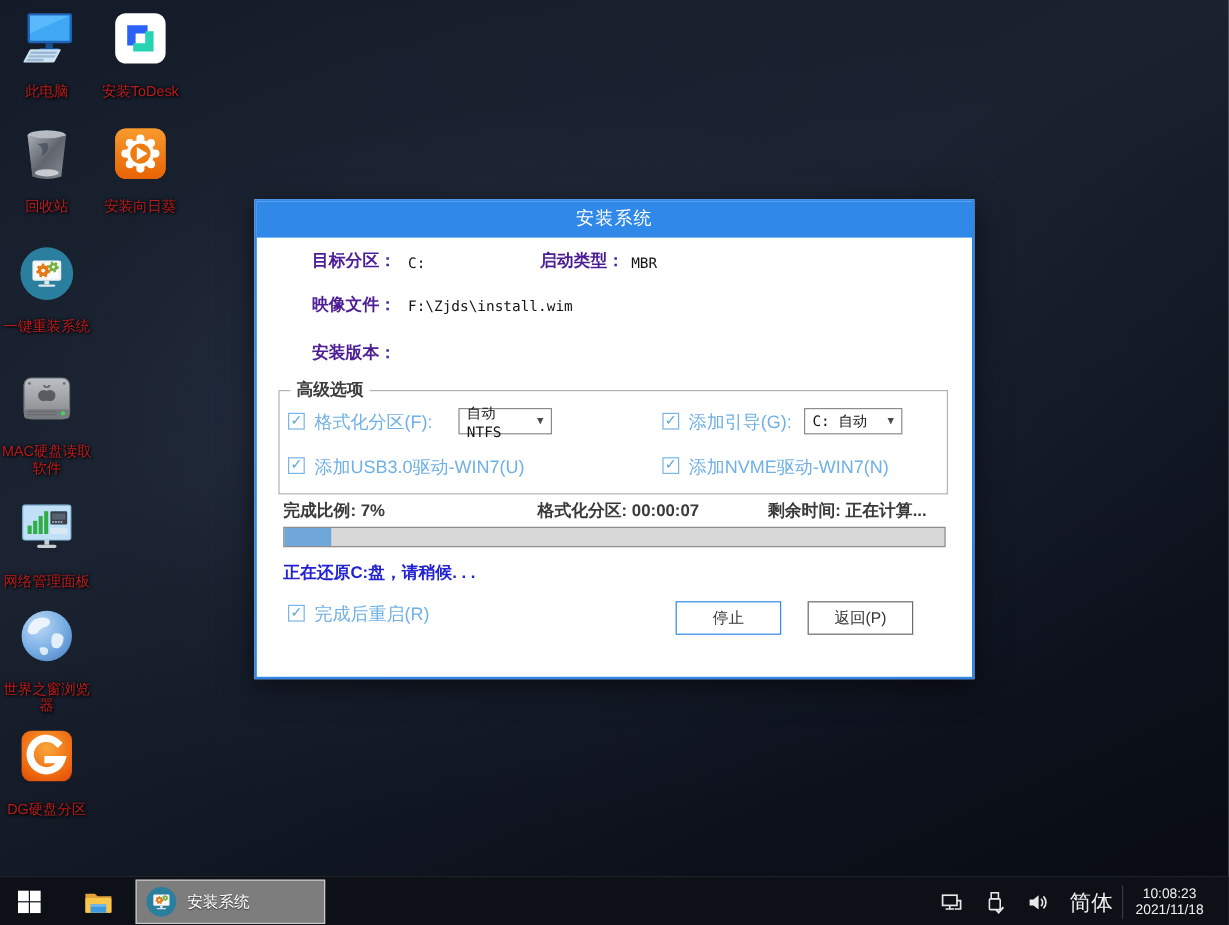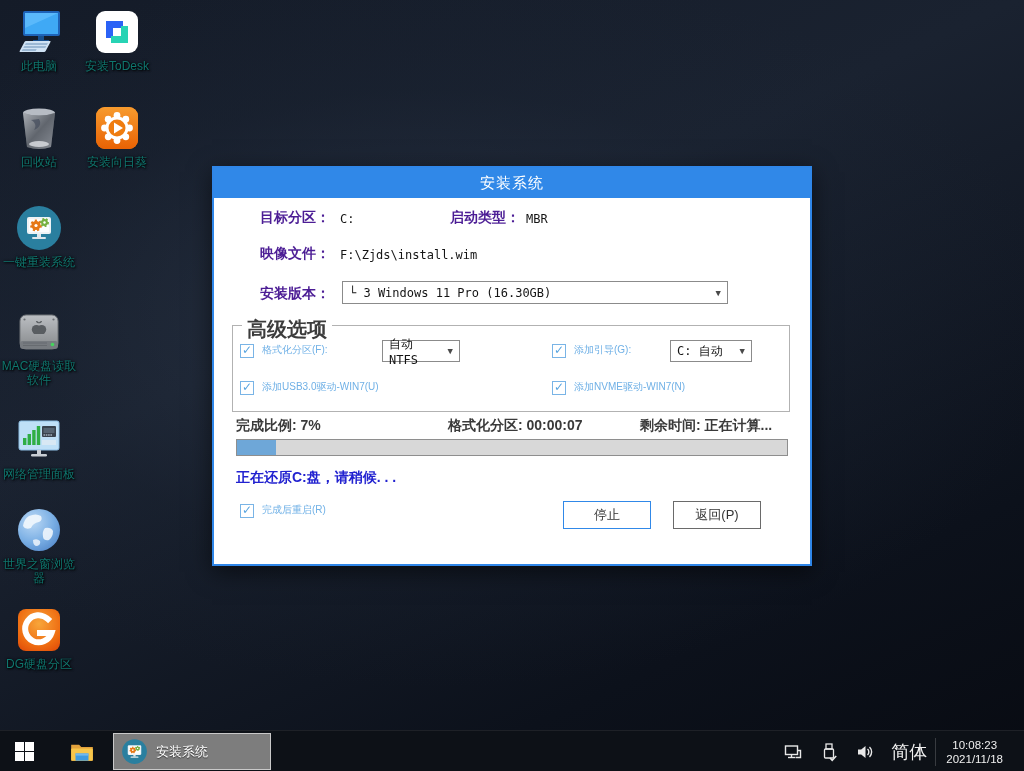--- a/index.html
+++ b/index.html
@@ -6,44 +6,44 @@
   body{
     width:1024px;height:771px;overflow:hidden;position:relative;
     font-family:"Liberation Sans","DejaVu Sans",sans-serif;
     background:
       radial-gradient(ellipse 900px 520px at 42% 42%, rgba(62,76,98,.35) 0%, rgba(30,40,56,.18) 45%, rgba(0,0,0,0) 70%),
       linear-gradient(155deg,#141b28 0%,#1a2230 38%,#0c111b 78%,#080b12 100%);
   }
   
   .dicon{position:absolute;width:78px;text-align:center;cursor:default;}
   .dicon .ic{width:48px;height:48px;margin:0 auto;display:block;}
-  .dicon .lbl{margin-top:3px;font-size:12px;line-height:14px;color:#0f766e;
+  .dicon .lbl{margin-top:13px;font-size:12px;line-height:14px;color:#b91c1c;
     text-shadow:1px 1px 2px #000,0 0 3px #000;}
   
   .dialog{position:absolute;left:212px;top:166px;width:600px;height:400px;
     background:#fff;border:2px solid #2f86e8;box-sizing:border-box;
     box-shadow:0 6px 22px rgba(0,0,0,.55);}
   .dlg-title{position:absolute;left:0;top:0;right:0;height:30px;background:#3088e8;
     color:#fff;font-size:15px;line-height:30px;text-align:center;letter-spacing:1px;}
   .flabel{position:absolute;font-size:14px;font-weight:bold;color:#4c1d95;white-space:nowrap;}
   .fvalue{position:absolute;font-family:"DejaVu Sans Mono","Liberation Mono",monospace;
     font-size:12px;color:#141414;white-space:nowrap;}
   .combo{position:absolute;border:1px solid #8b8b8b;background:#fff;box-sizing:border-box;
     display:flex;align-items:center;padding:0 6px;
     font-family:"DejaVu Sans Mono","Liberation Mono",monospace;font-size:12px;color:#141414;}
   .combo::after{content:"▼";margin-left:auto;font-size:9px;color:#4a4a4a;padding-left:6px;}
   .groupbox{position:absolute;left:18px;top:157px;width:558px;height:87px;
     border:1px solid #b2b2b2;box-sizing:border-box;}
   .legend{position:absolute;left:28px;top:148px;background:#fff;padding:0 5px;
-    font-size:20px;font-weight:bold;color:#3c3c3c;}
+    font-size:14px;font-weight:bold;color:#3c3c3c;}
   .cb{position:absolute;width:14px;height:14px;border:1px solid #79b4e6;background:#fff;
     box-sizing:border-box;}
   .cb::after{content:"✓";position:absolute;left:1px;top:-2px;color:#57a4e0;
     font-size:12px;font-weight:bold;}
-  .cblabel{position:absolute;font-size:10px;color:#6fb0e6;white-space:nowrap;}
+  .cblabel{position:absolute;font-size:15px;color:#6fb0e6;white-space:nowrap;}
   .stat{position:absolute;font-size:14px;font-weight:bold;color:#3a3a3a;white-space:nowrap;}
   .pbar{position:absolute;left:22px;top:271px;width:552px;height:17px;background:#d8d8d8;
     border:1px solid #8e8e8e;box-sizing:border-box;}
   .pfill{height:100%;background:#6ea7d8;}
   .status{position:absolute;left:22px;top:301px;font-size:14px;font-weight:bold;color:#2222d0;}
   .btn{position:absolute;width:88px;height:28px;background:#fff;font-size:13px;color:#333;
     display:flex;align-items:center;justify-content:center;box-sizing:border-box;cursor:pointer;}
   .btn-stop{left:349px;top:333px;border:1px solid #3088e8;}
   .btn-back{left:459px;top:333px;border:1px solid #6a6a6a;}
   
@@ -237,23 +237,20 @@
 
   <div class="flabel" style="left:46px;top:41px">目标分区：</div>
   <div class="fvalue" style="left:126px;top:44px">C:</div>
   <div class="flabel" style="left:236px;top:41px">启动类型：</div>
   <div class="fvalue" style="left:312px;top:44px">MBR</div>
 
   <div class="flabel" style="left:46px;top:77px">映像文件：</div>
   <div class="fvalue" style="left:126px;top:80px">F:\Zjds\install.wim</div>
 
   <div class="flabel" style="left:46px;top:117px">安装版本：</div>
-  <div class="combo" style="left:128px;top:113px;width:386px;height:23px">
-    <span>└ 3 Windows 11 Pro (16.30GB)</span>
-  </div>
 
   <div class="groupbox"></div>
   <div class="legend">高级选项</div>
 
   <span class="cb" style="left:26px;top:176px"></span>
   <div class="cblabel" style="left:48px;top:175px">格式化分区(F):</div>
   <div class="combo" style="left:168px;top:172px;width:78px;height:22px">
     <span>自动 NTFS</span>
   </div>
 

